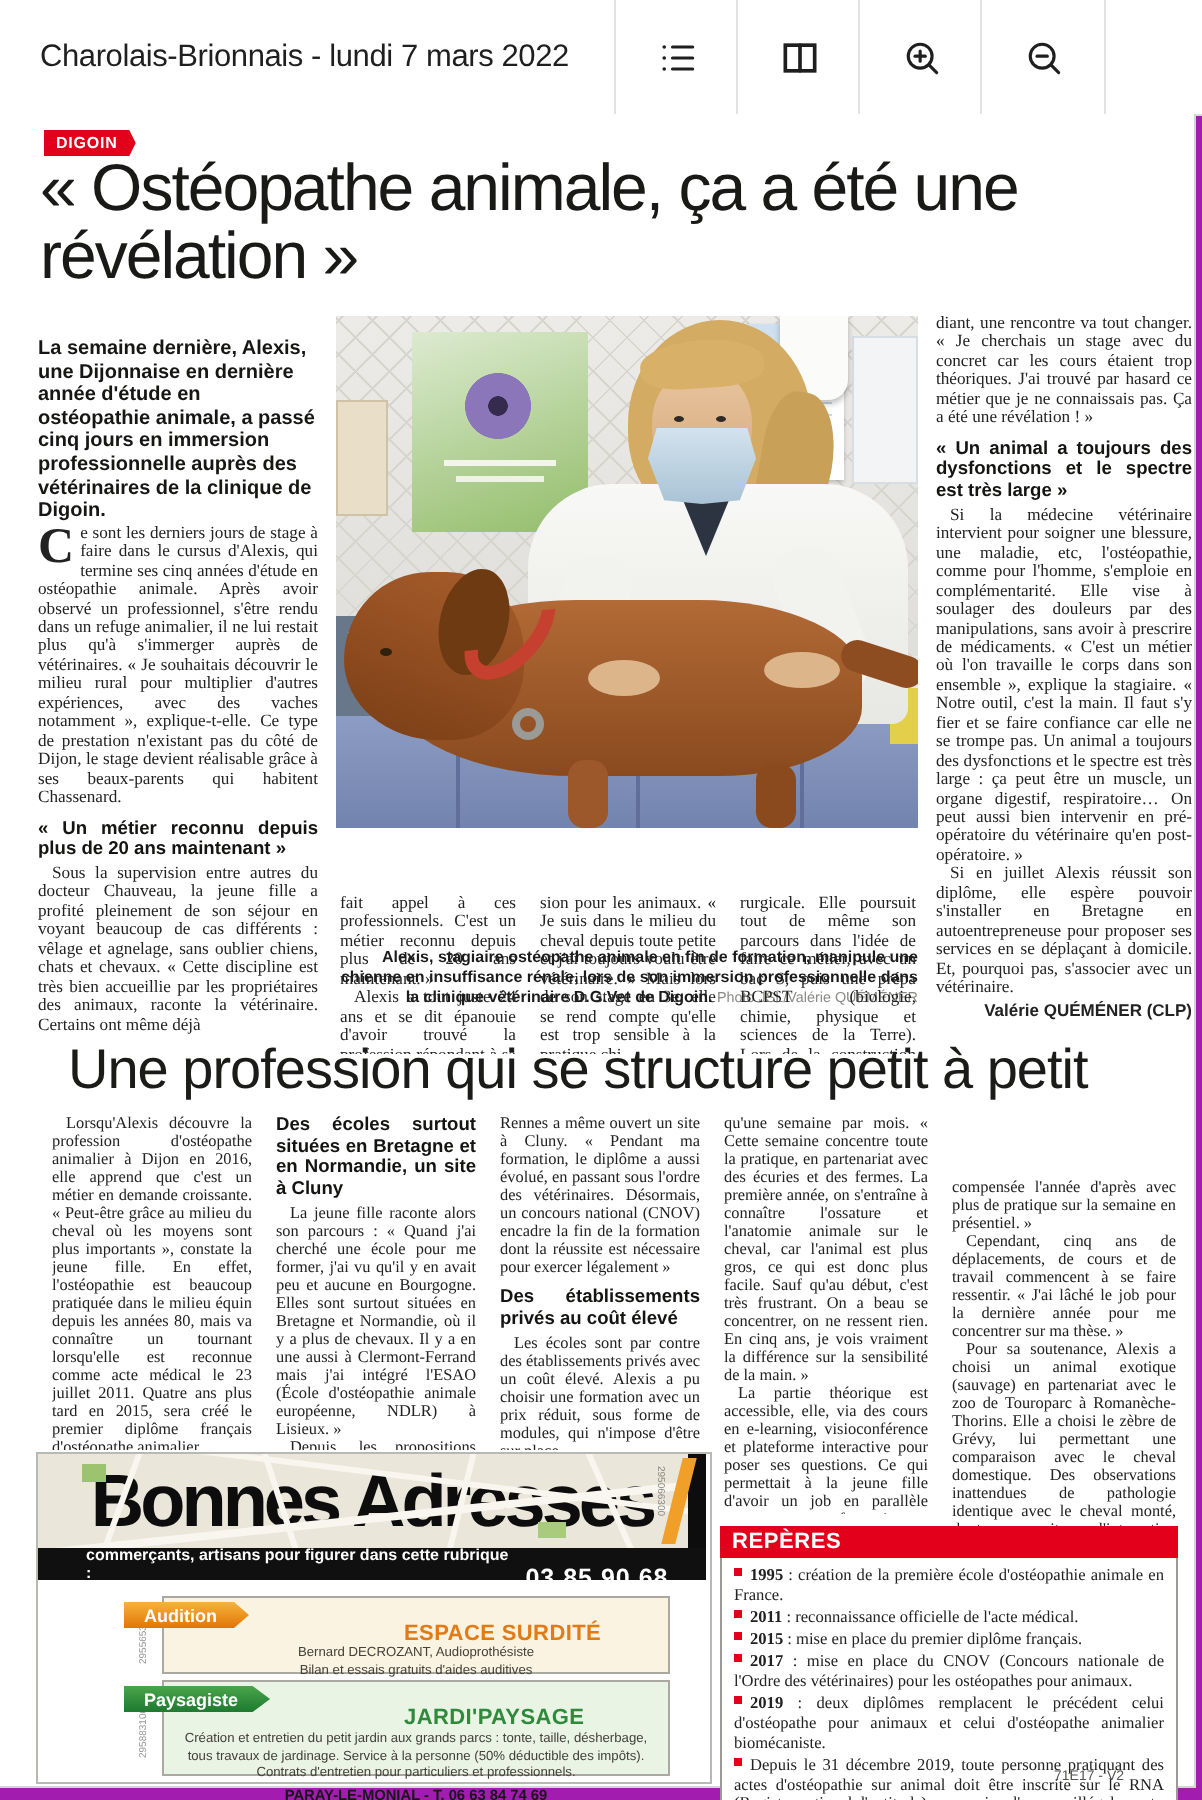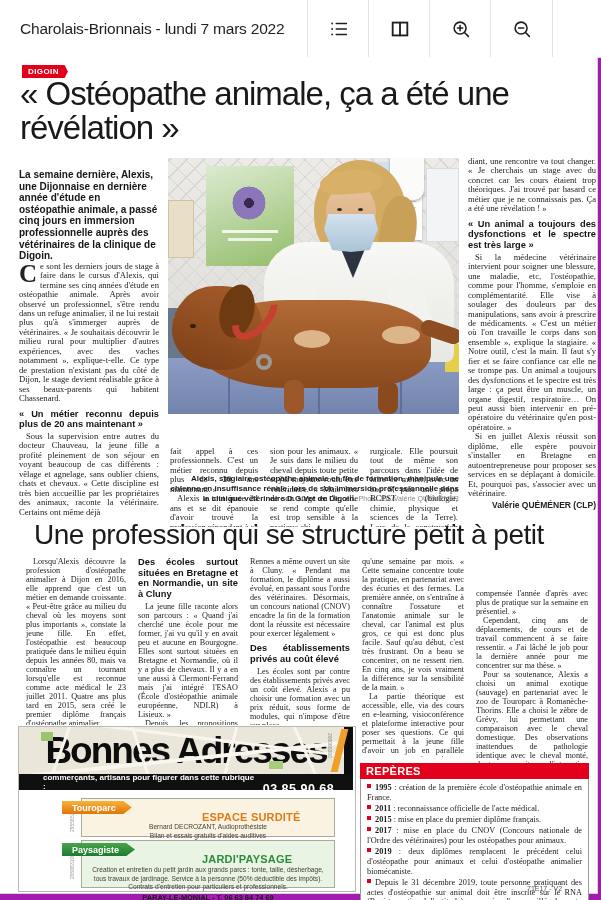--- a/index.html
+++ b/index.html
@@ -227,21 +227,21 @@
         <div style="position:absolute;right:20px;top:6px;font-size:5px;color:#8a8a84;writing-mode:vertical-rl;">295066300</div>
         <div id="ba-title">Bonnes Adresses</div>
       </div>
       <div id="ba-bar" class="abs">
         <span class="tag">commerçants, artisans pour figurer dans cette rubrique :</span>
         <span class="phone">03 85 90 68 00</span>
       </div>
 
       <div class="ad-ref" style="top:105px;">295565300</div>
       <div class="sub-ad" style="top:71px;height:37px;background:#faf3e1;">
-        <div class="ad-banner" style="background:linear-gradient(#f6b33d,#e27507);">Touroparc</div>
+        <div class="ad-banner" style="background:linear-gradient(#f6b33d,#e27507);">Audition</div>
         <div class="ad-name" style="color:#e07b17;">ESPACE SURDITÉ</div>
         <div class="ad-small">Bernard DECROZANT, Audioprothésiste</div>
         <div class="ad-small">Bilan et essais gratuits d'aides auditives</div>
         <div class="ad-contact">Place de la Poste - PARAY-LE-MONIAL - T. 03 85 81 57 73</div>
       </div>
 
       <div class="ad-ref" style="top:152px;">295883100</div>
       <div class="sub-ad" style="top:113px;height:46px;background:#e9f4e4;">
         <div class="ad-banner" style="background:linear-gradient(#4aa54a,#1d7a30);">Paysagiste</div>
         <div class="ad-name" style="color:#2f8a3c;">JARDI'PAYSAGE</div>

